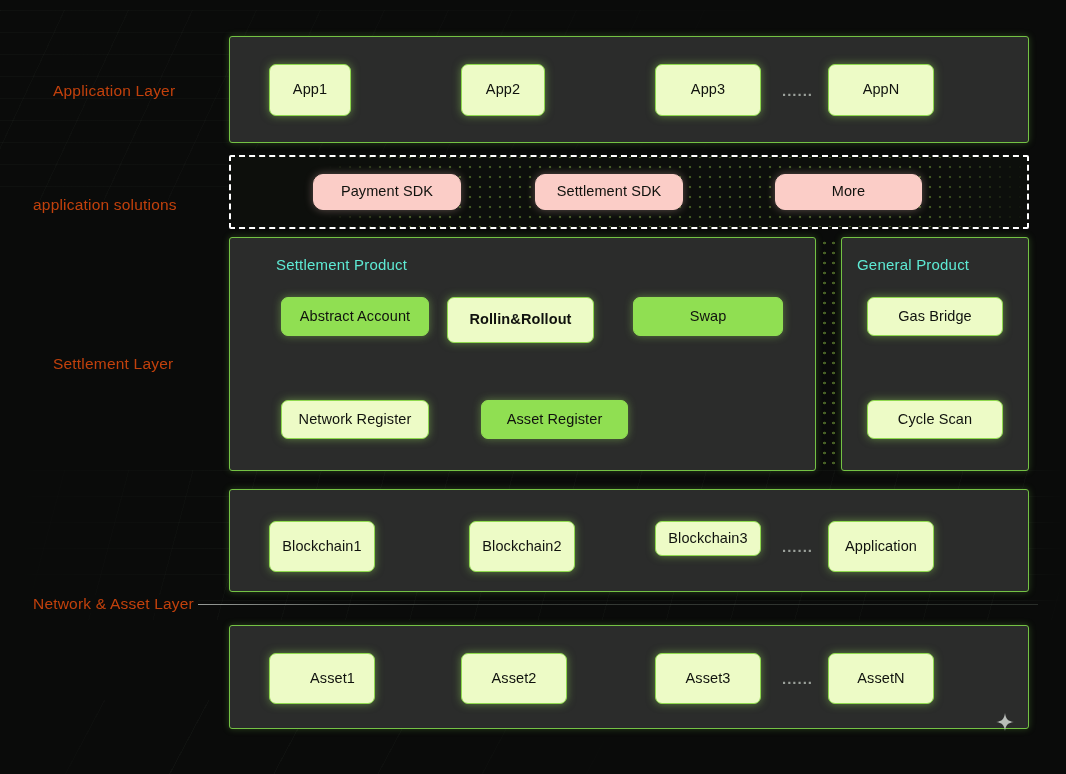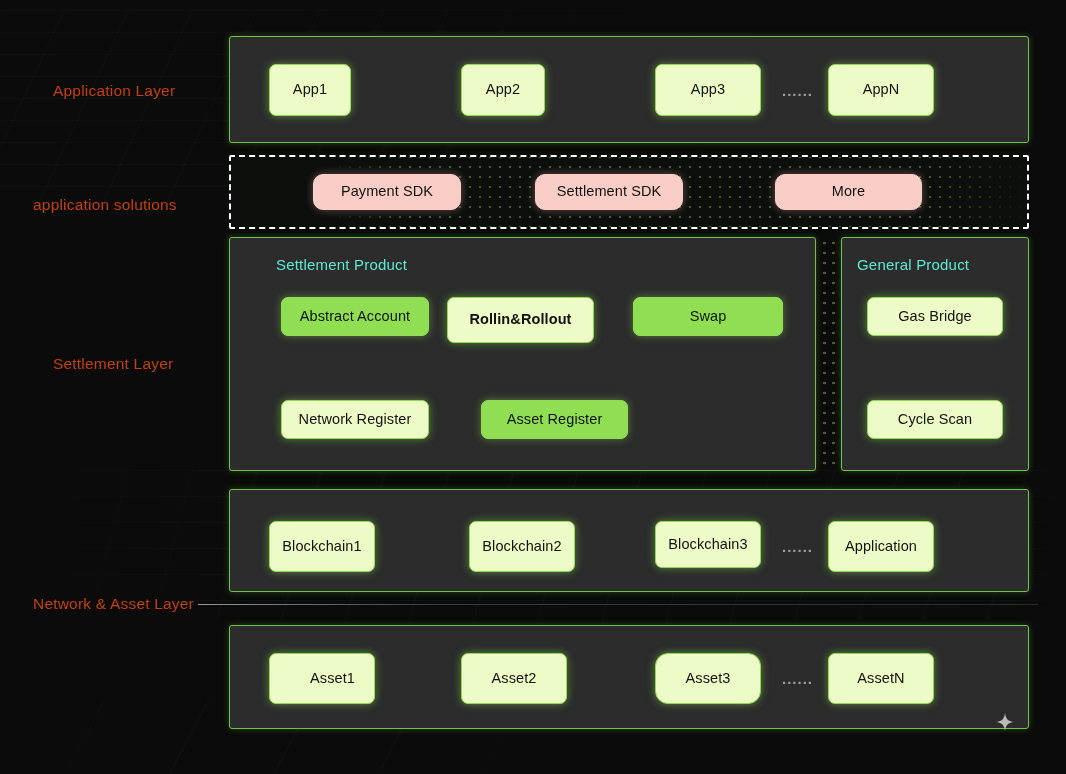--- a/index.html
+++ b/index.html
@@ -219,29 +219,29 @@
   <div class="panel" style="left:841px; top:237px; width:188px; height:234px;">
     <div class="panel-title" style="left:15px; top:18px;">General Product</div>
   </div>
   <div class="chip chip-pale" style="left:867px; top:297px; width:136px; height:39px;">Gas Bridge</div>
   <div class="chip chip-pale" style="left:867px; top:400px; width:136px; height:39px;">Cycle Scan</div>
 
   <div class="panel" style="left:229px; top:489px; width:800px; height:103px;">
   </div>
   <div class="chip chip-pale" style="left:269px; top:521px; width:106px; height:51px;">Blockchain1</div>
   <div class="chip chip-pale" style="left:469px; top:521px; width:106px; height:51px;">Blockchain2</div>
-  <div class="chip chip-pale" style="left:655px; top:521px; width:106px; height:47px;">Blockchain3</div>
+  <div class="chip chip-pale" style="left:655px; top:521px; width:106px; height:35px;">Blockchain3</div>
   <div class="ellipsis" style="left:782px; top:538px;">......</div>
   <div class="chip chip-pale" style="left:828px; top:521px; width:106px; height:51px;">Application</div>
 
   <div class="panel" style="left:229px; top:625px; width:800px; height:104px;">
   </div>
   <div class="chip chip-pale" style="left:269px; top:653px; width:106px; height:51px;padding-left:21px;">Asset1</div>
   <div class="chip chip-pale" style="left:461px; top:653px; width:106px; height:51px;">Asset2</div>
-  <div class="chip chip-pale" style="left:655px; top:653px; width:106px; height:51px;border-radius:13px;">Asset3</div>
+  <div class="chip chip-pale" style="left:655px; top:653px; width:106px; height:51px;">Asset3</div>
   <div class="ellipsis" style="left:782px; top:670px;">......</div>
   <div class="chip chip-pale" style="left:828px; top:653px; width:106px; height:51px;">AssetN</div>
 
   <svg class="sparkle" style="left:996px; top:713px;" viewBox="0 0 24 24">
     <path d="M12 0 C13 8 16 11 24 12 C16 13 13 16 12 24 C11 16 8 13 0 12 C8 11 11 8 12 0 Z" fill="#b9bdb9"></path>
   </svg>
 
 </div>
 
 </body></html>

